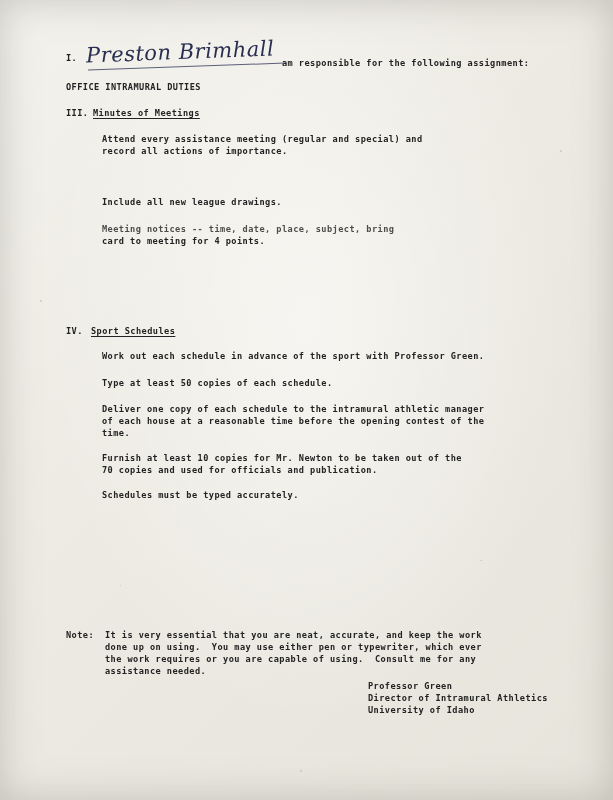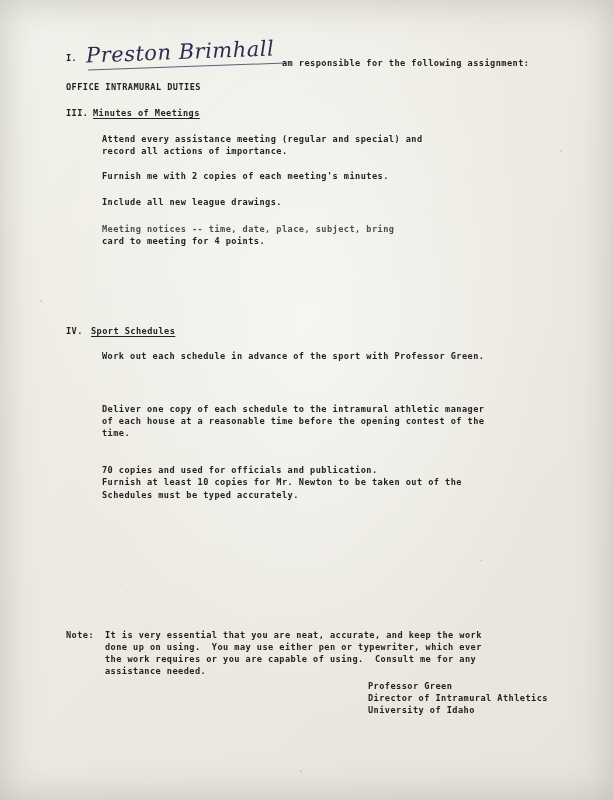--- a/index.html
+++ b/index.html
@@ -85,38 +85,38 @@
     <div class="line" style="left:282px; top:57px;">am responsible for the following assignment:</div>
 
     <div class="line" style="left:66px; top:81px;">OFFICE INTRAMURAL DUTIES</div>
 
     <div class="line" style="left:66px; top:107px;">III.</div>
     <div class="line u" style="left:93px; top:107px;">Minutes of Meetings</div>
 
     <div class="line" style="left:102px; top:133px;">Attend every assistance meeting (regular and special) and</div>
     <div class="line" style="left:102px; top:145px;">record all actions of importance.</div>
 
-    <div class="line" style="left:102px; top:170px;">Furnish me with 2 copies of each meeting's minutes.</div>
 
     <div class="line" style="left:102px; top:196px;">Include all new league drawings.</div>
 
     <div class="line lighter" style="left:102px; top:223px;">Meeting notices -- time, date, place, subject, bring</div>
     <div class="line" style="left:102px; top:235px;">card to meeting for 4 points.</div>
 
     <div class="line" style="left:66px; top:325px;">IV.</div>
     <div class="line u" style="left:91px; top:325px;">Sport Schedules</div>
 
     <div class="line" style="left:102px; top:350px;">Work out each schedule in advance of the sport with Professor Green.</div>
 
+    <div class="line" style="left:102px; top:377px;">Type at least 50 copies of each schedule.</div>
 
     <div class="line" style="left:102px; top:403px;">Deliver one copy of each schedule to the intramural athletic manager</div>
     <div class="line" style="left:102px; top:415px;">of each house at a reasonable time before the opening contest of the</div>
     <div class="line" style="left:102px; top:427px;">time.</div>
 
-    <div class="line" style="left:102px; top:476px;">Furnish at least 10 copies for Mr. Newton to be taken out of the</div>
+    <div class="line" style="left:102px; top:452px;">Furnish at least 10 copies for Mr. Newton to be taken out of the</div>
     <div class="line" style="left:102px; top:464px;">70 copies and used for officials and publication.</div>
 
     <div class="line" style="left:102px; top:489px;">Schedules must be typed accurately.</div>
 
     <div class="line" style="left:66px; top:629px;">Note:</div>
     <div class="line" style="left:105px; top:629px;">It is very essential that you are neat, accurate, and keep the work</div>
     <div class="line" style="left:105px; top:641px;">done up on using.  You may use either pen or typewriter, which ever</div>
     <div class="line" style="left:105px; top:653px;">the work requires or you are capable of using.  Consult me for any</div>
     <div class="line" style="left:105px; top:665px;">assistance needed.</div>
 

